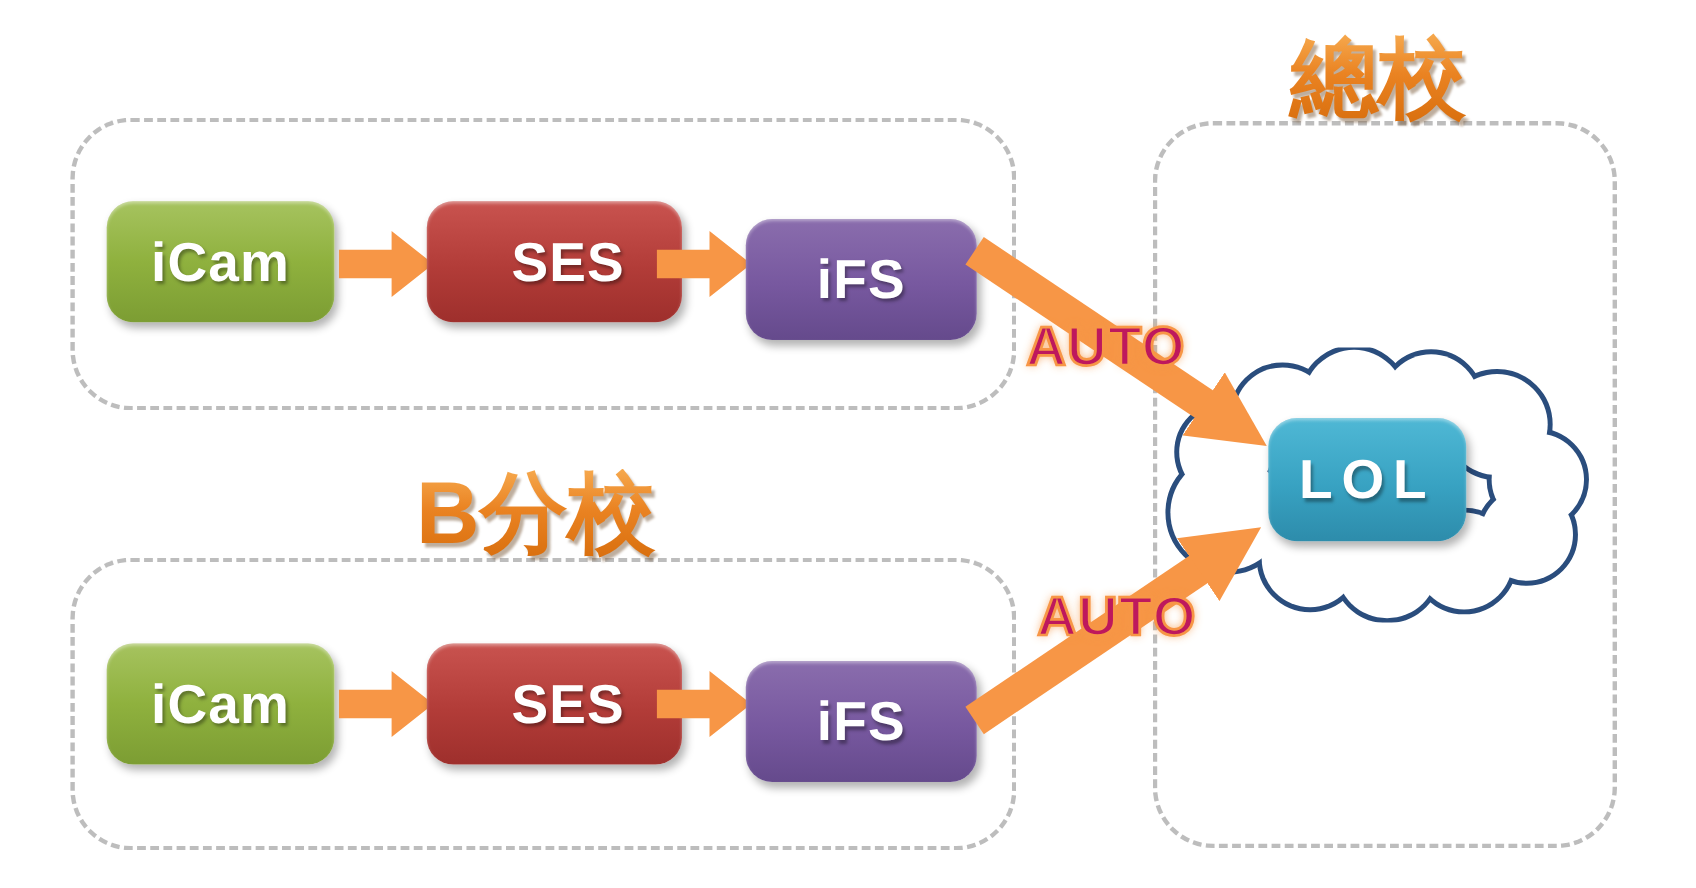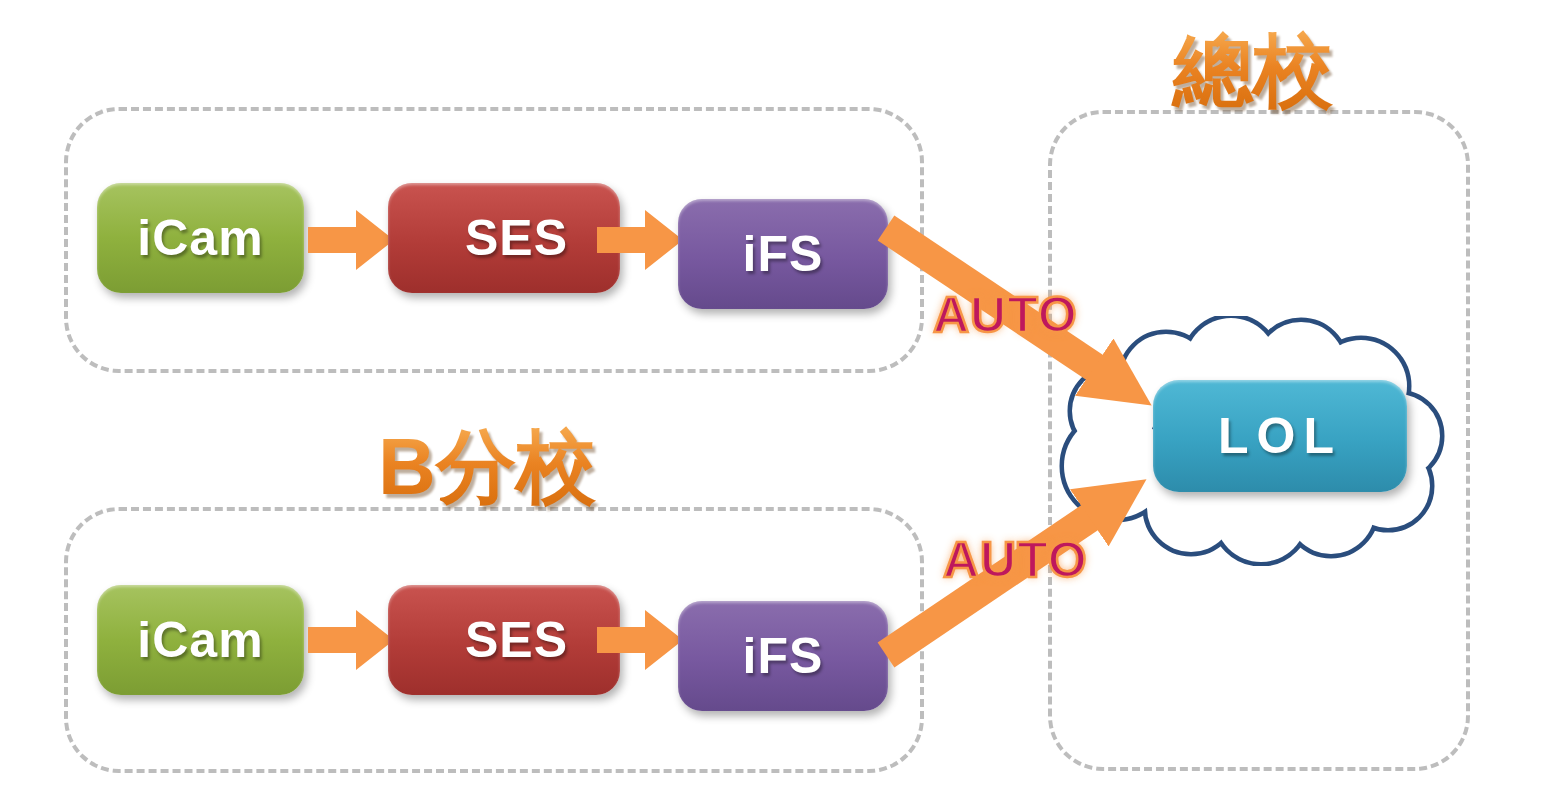--- a/index.html
+++ b/index.html
@@ -52,21 +52,21 @@
   #branch-b-box .pos-ifs {top:74px;}
   
   .harrow{position:absolute;width:86px;height:64px;}
   .pos-arrow1{left:240px;top:97px;}
   .pos-arrow2{left:529px;top:97px;}
   
   #cloud-svg{position:absolute;left:1056px;top:316px;z-index:3;}
   
   #uplinks-svg{position:absolute;left:0;top:0;z-index:4;pointer-events:none;}
   
-  #node-lol{left:1153px;top:380px;width:254px;height:112px;border-radius:26px;z-index:5;letter-spacing:8px;}
+  #node-lol{left:1153px;top:380px;width:180px;height:112px;border-radius:26px;z-index:5;letter-spacing:8px;}
   
   .auto-label{
     position:absolute;z-index:6;font-size:50px;font-weight:bold;letter-spacing:1px;
     color:#be185d;-webkit-text-stroke:2.5px #f79646;
     text-shadow:0 0 9px rgba(247,150,70,0.85);
     white-space:nowrap;
   }
   #auto-a{left:933px;top:286px;}
   #auto-b{left:943px;top:531px;}
 </style>

